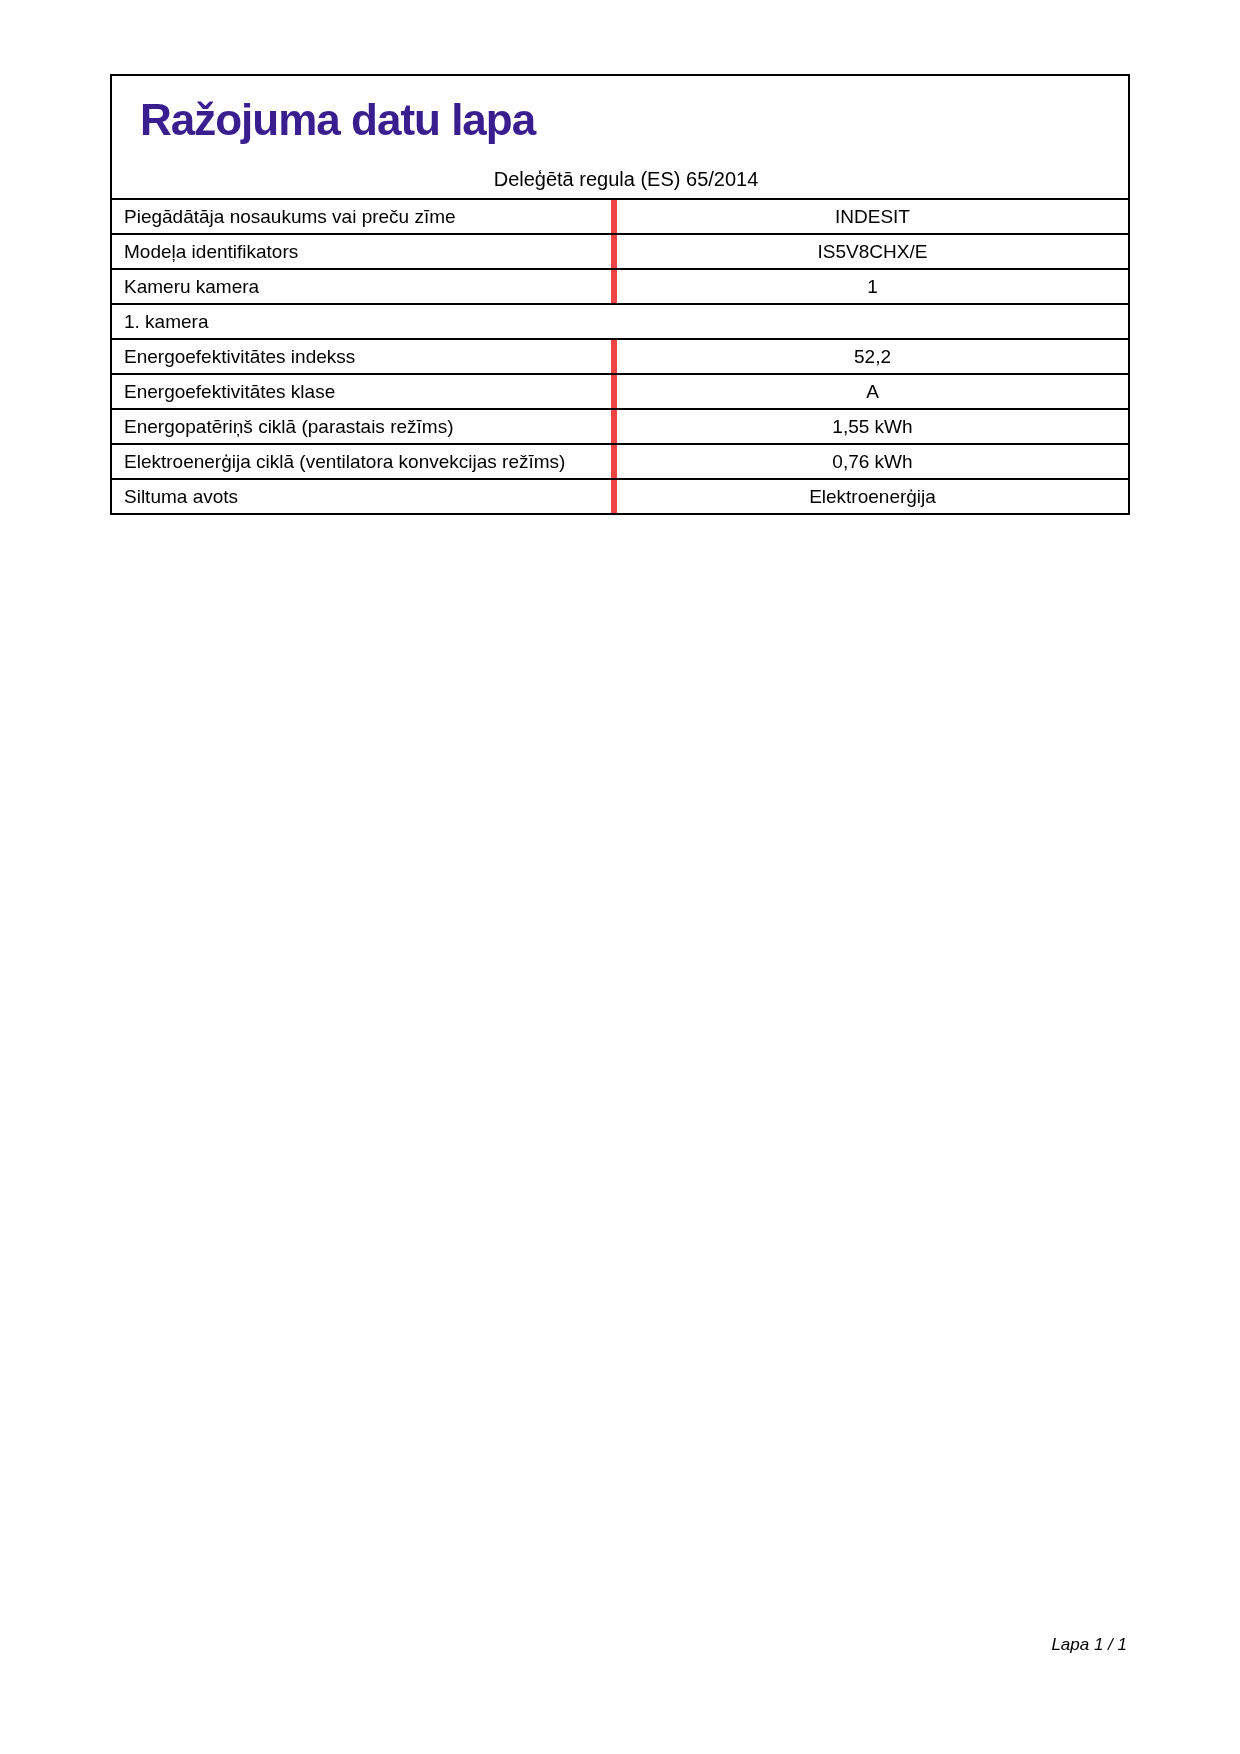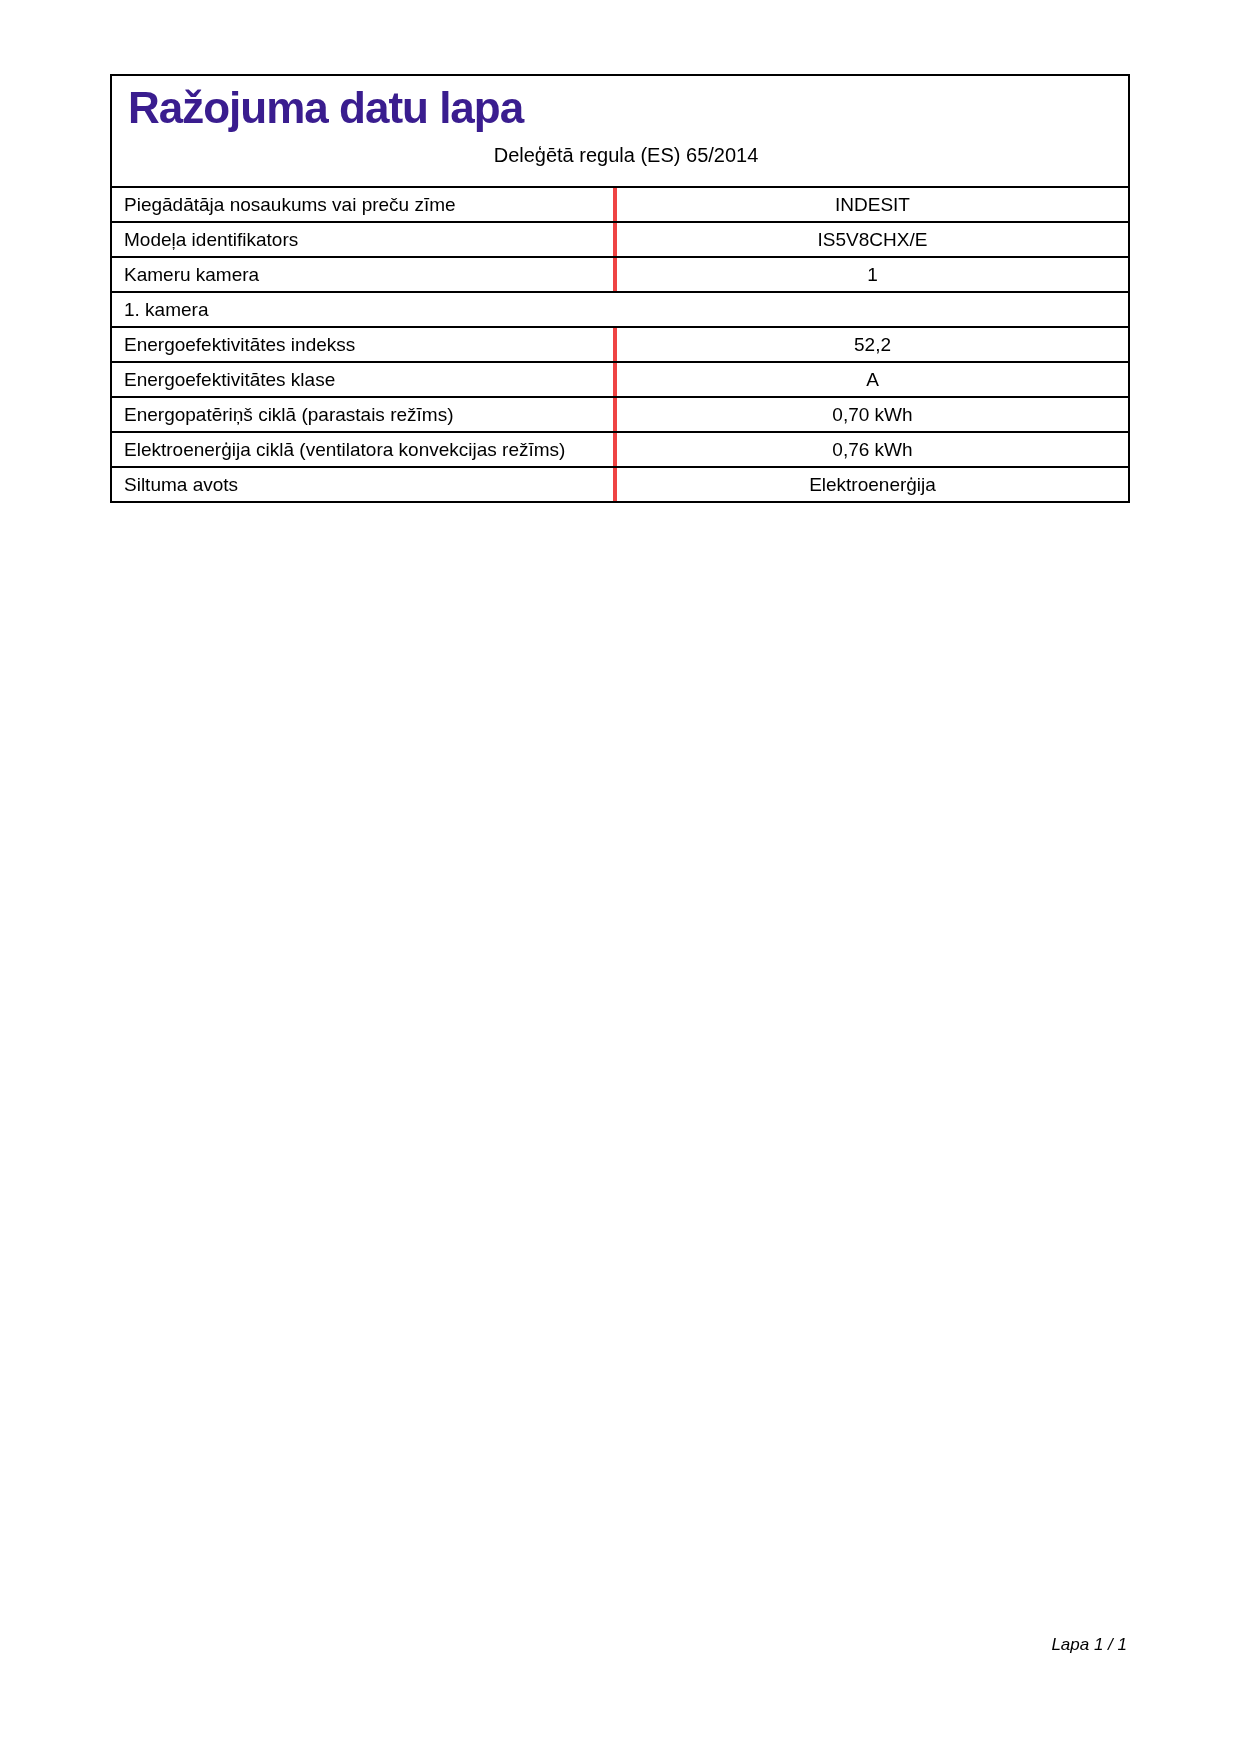--- a/index.html
+++ b/index.html
@@ -22,21 +22,21 @@
     border: 2px solid #000000;
     background: #ffffff;
   }
   .title-block {
     height: 108px;
     border-bottom: 2px solid #000000;
     padding-left: 12px;
     box-sizing: border-box;
   }
   .page-title {
-    margin: 4px;
+    margin: 16px;
     padding-top: 4px;
     font-size: 44px;
     font-weight: bold;
     color: #3A1D8F;
     letter-spacing: -1px;
     line-height: 1.1;
   }
   .subtitle {
     margin: 0;
     padding-top: 8px;
@@ -50,21 +50,21 @@
     align-items: stretch;
     height: 33px;
     border-bottom: 2px solid #000000;
     font-size: 19px;
   }
   .row:last-child { border-bottom: none; }
   .cell-label {
     width: 505px;
     box-sizing: border-box;
     padding-left: 12px;
-    border-right: 4px solid #ef4444;
+    border-right: 6px solid #ef4444;
     display: flex;
     align-items: center;
   }
   .cell-value {
     flex: 1;
     display: flex;
     align-items: center;
     justify-content: center;
     font-weight: normal;
   }
@@ -119,21 +119,21 @@
       <div class="cell-value">52,2</div>
     </div>
 
     <div class="row">
       <div class="cell-label">Energoefektivitātes klase</div>
       <div class="cell-value">A</div>
     </div>
 
     <div class="row">
       <div class="cell-label">Energopatēriņš ciklā (parastais režīms)</div>
-      <div class="cell-value">0,70 kWh</div>
+      <div class="cell-value">1,55 kWh</div>
     </div>
 
     <div class="row">
       <div class="cell-label">Elektroenerģija ciklā (ventilatora konvekcijas režīms)</div>
       <div class="cell-value">0,76 kWh</div>
     </div>
 
     <div class="row">
       <div class="cell-label">Siltuma avots</div>
       <div class="cell-value">Elektroenerģija</div>

